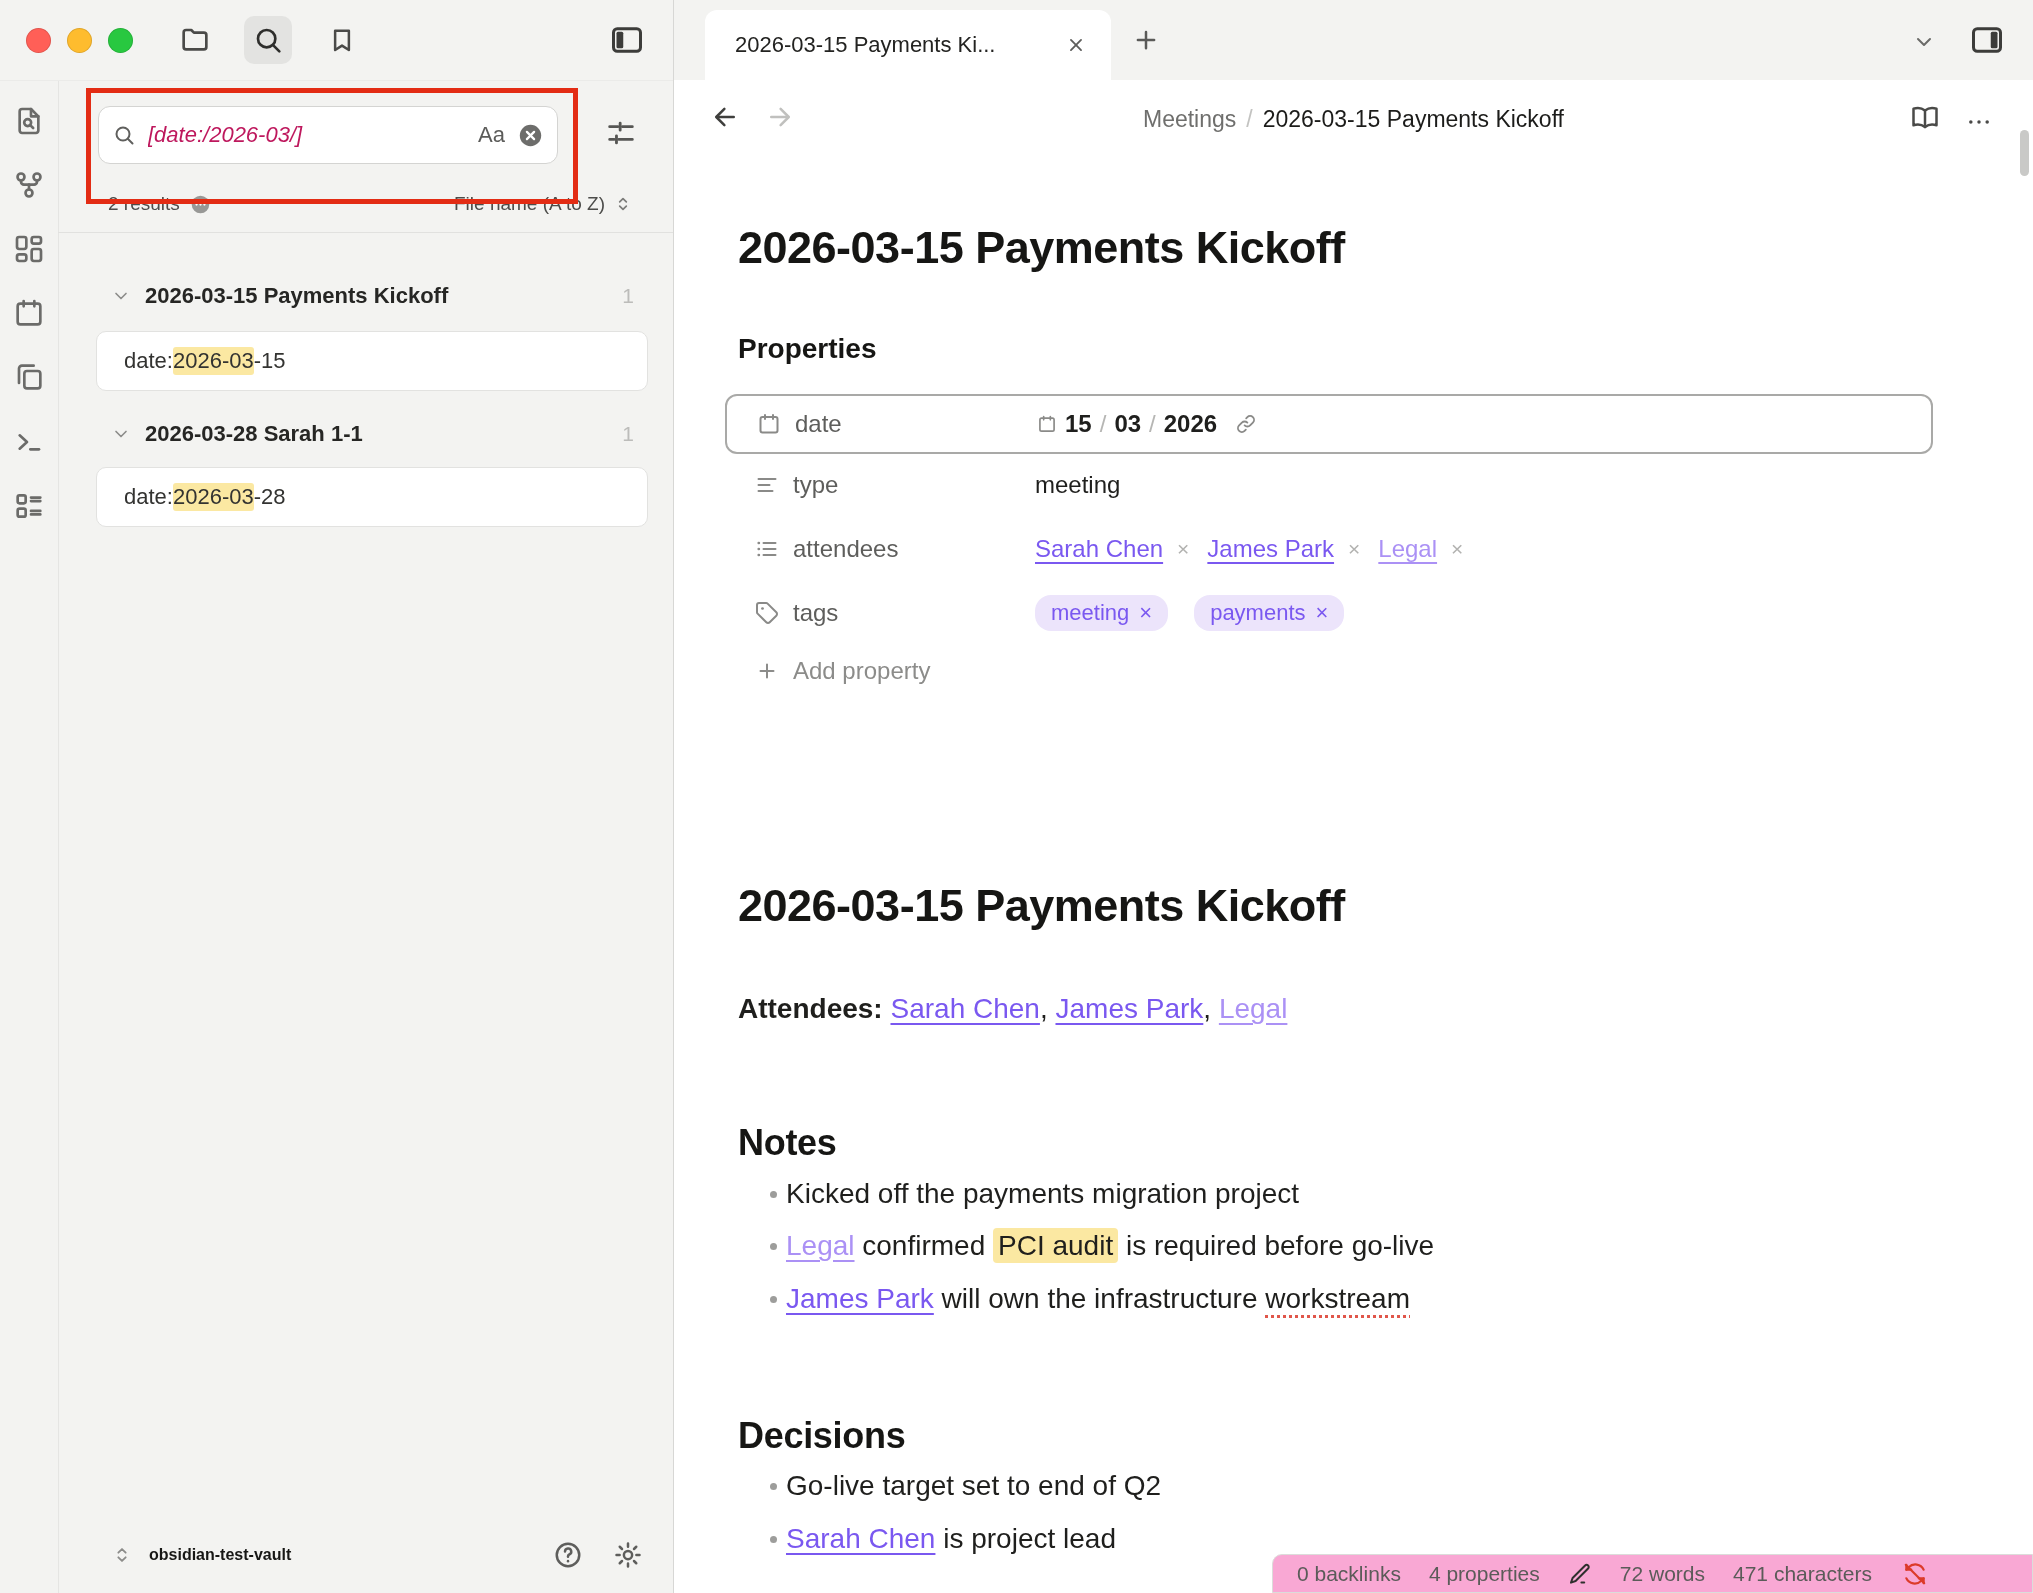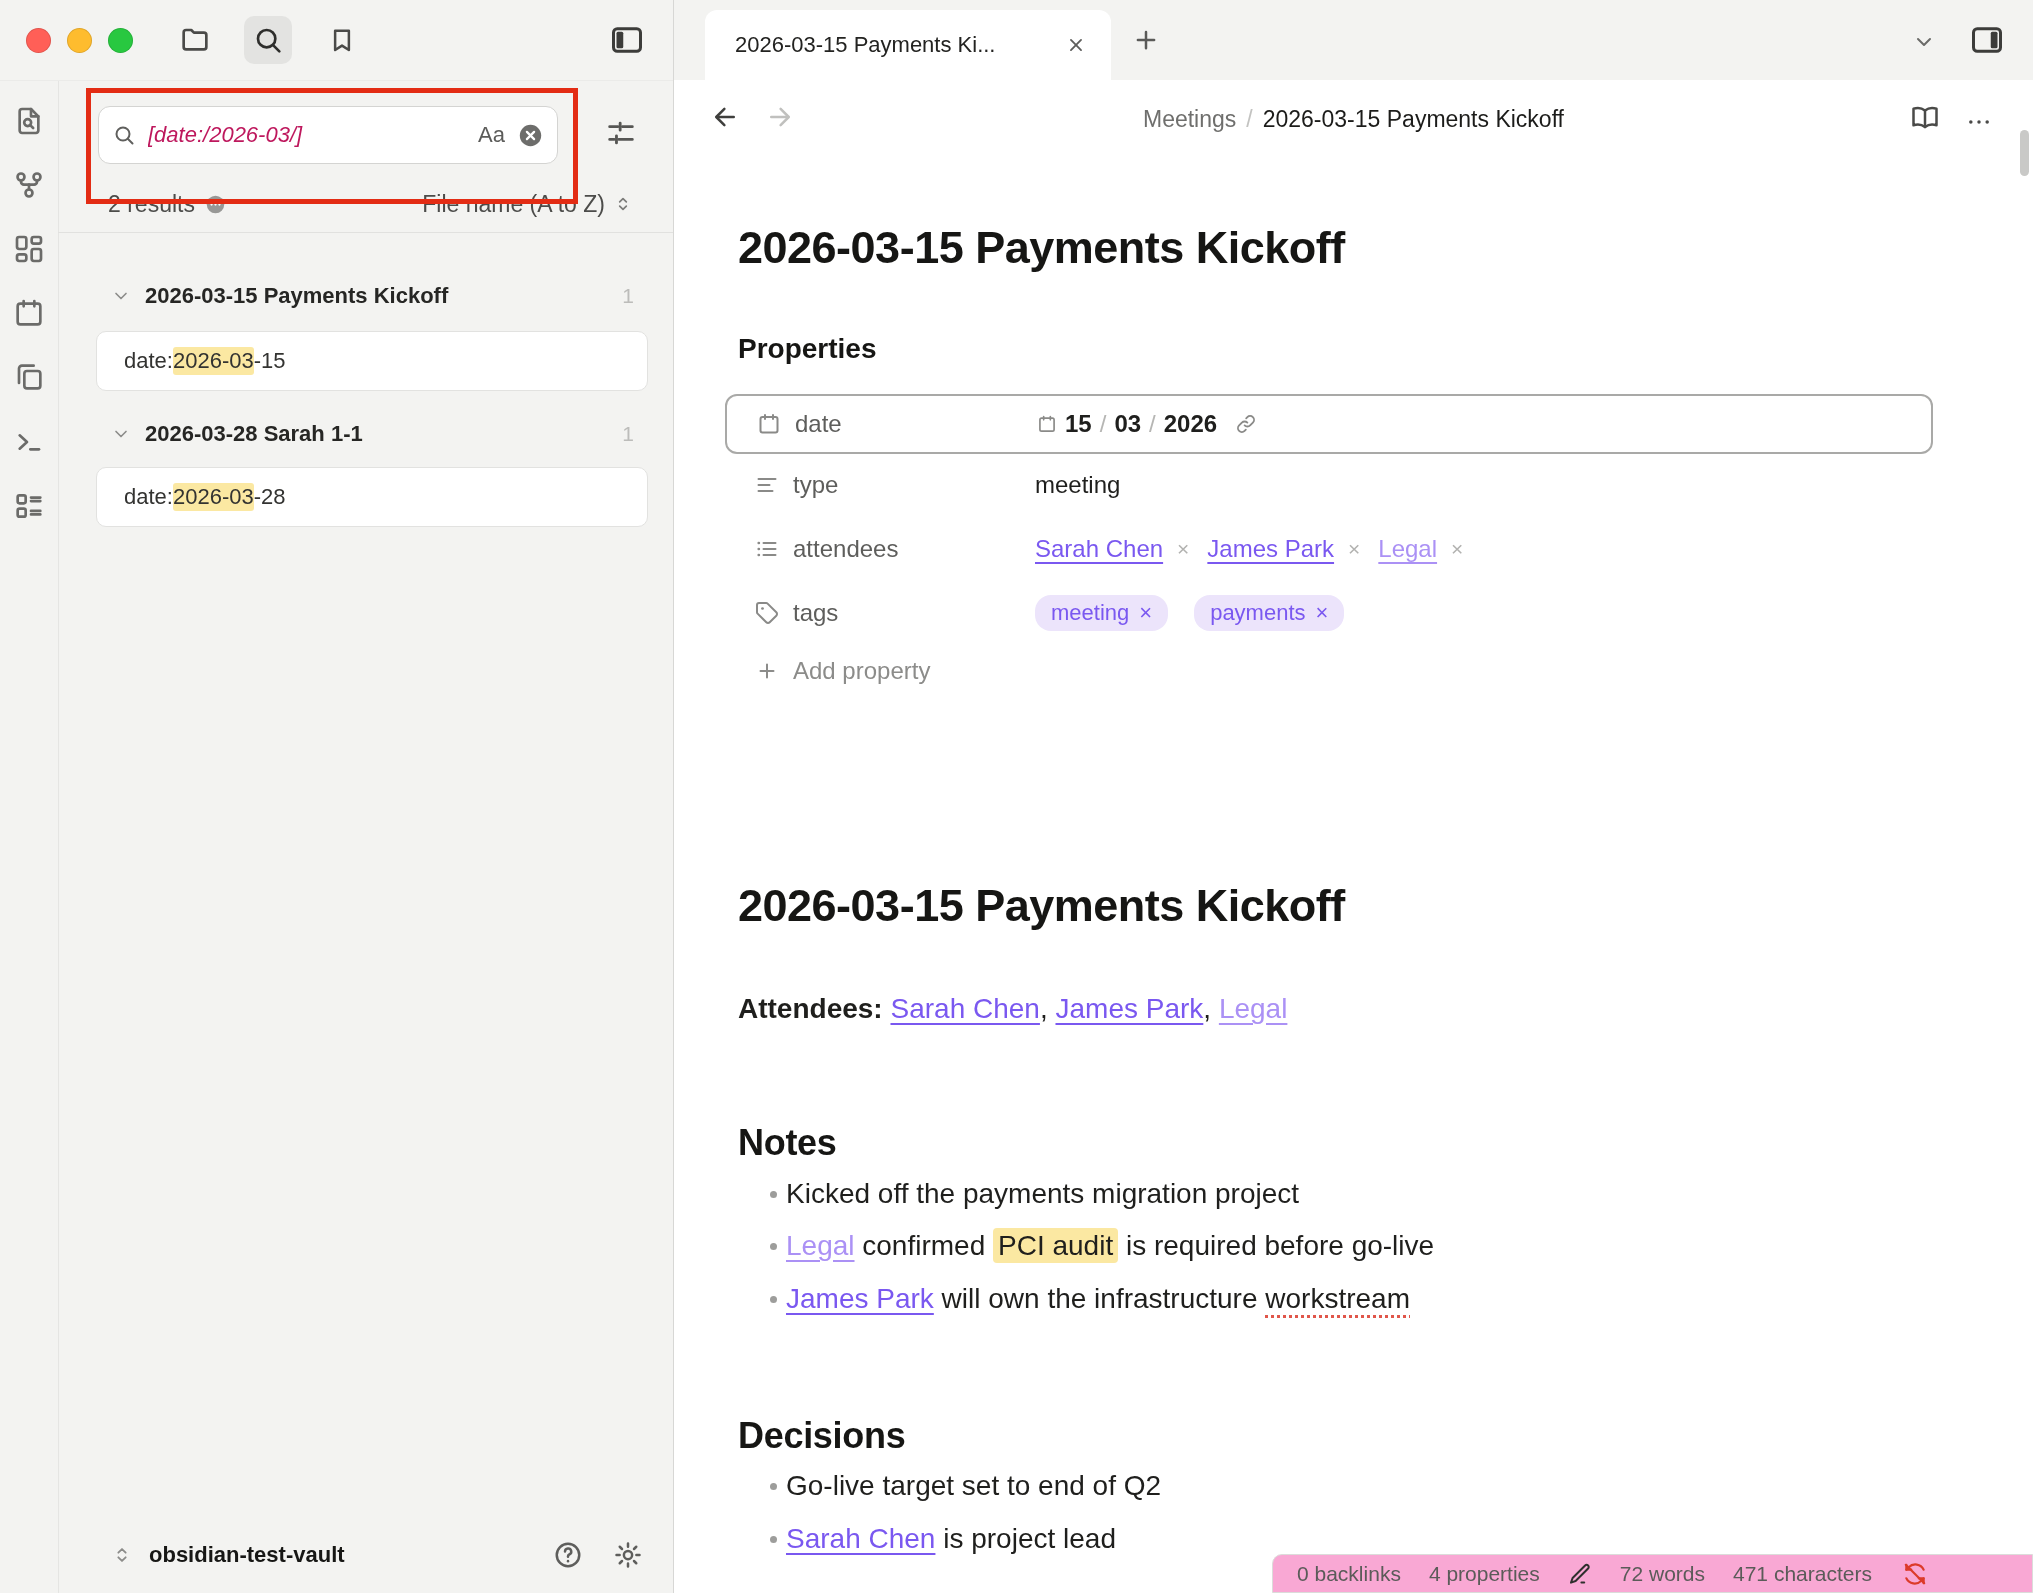--- a/index.html
+++ b/index.html
@@ -14,29 +14,29 @@
   .ribline{position:absolute;left:58px;top:81px;width:1px;bottom:0;background:#e5e5e3;}
   .dot-tl{width:25px;height:25px;border-radius:50%;box-shadow:inset 0 0 0 1px rgba(0,0,0,.12);}
   .tool-active{position:absolute;width:48px;height:48px;border-radius:10px;background:#e3e3e1;}
   .ribicon{position:absolute;left:13px;color:#6b6b69;}
   
   .spanel{position:absolute;left:58px;top:80px;width:615px;bottom:0;}
   .redbox{position:absolute;left:28px;top:8px;width:482px;height:106px;border:5px solid #e32c14;pointer-events:none;z-index:6;}
   .sinput{position:absolute;left:40px;top:26px;width:460px;height:58px;background:#fff;border:1px solid #d4d4d2;border-radius:12px;box-sizing:border-box;display:flex;align-items:center;padding:0 13px;gap:12px;}
   .squery{flex:1;font-size:22px;color:#be185d;white-space:nowrap;overflow:hidden;font-style:italic;}
   .aa{font-size:22px;color:#5c5c5a;}
-  .resrow{position:absolute;left:50px;right:40px;top:109px;height:30px;display:flex;align-items:center;font-size:23px;color:#4c4c4a;}
+  .resrow{position:absolute;left:50px;right:40px;top:109px;height:30px;display:flex;align-items:center;font-size:19px;color:#4c4c4a;}
   .sdiv{position:absolute;left:0;right:0;top:152px;height:1px;background:#e1e1df;}
   .grp{position:absolute;left:0;right:0;height:48px;display:flex;align-items:center;padding-left:53px;padding-right:39px;box-sizing:border-box;}
   .grp .ttl{margin-left:14px;font-size:22px;font-weight:600;color:#262624;}
   .grp .cnt{margin-left:auto;font-size:21px;color:#bcbcba;}
   .mcard{position:absolute;left:38px;width:552px;height:60px;background:#fff;border:1px solid #e2e2e0;border-radius:10px;box-sizing:border-box;display:flex;align-items:center;padding-left:27px;font-size:22px;color:#333331;}
   .hl{background:#fbe8a2;border-radius:3px;padding:1px 0;}
   .vault{position:absolute;left:0;right:0;bottom:12px;height:52px;display:flex;align-items:center;padding:0 30px 0 53px;box-sizing:border-box;}
-  .vname{margin-left:16px;font-size:22px;font-weight:700;color:#171715;}
+  .vname{margin-left:16px;font-size:16px;font-weight:700;color:#171715;}
   
   .right{position:absolute;left:674px;top:0;right:0;bottom:0;}
   .tab{position:absolute;left:31px;top:10px;width:406px;height:70px;background:#fff;border-radius:12px 12px 0 0;display:flex;align-items:center;padding:0 24px 0 30px;box-sizing:border-box;}
   .tabttl{font-size:22px;font-weight:500;color:#232321;white-space:nowrap;overflow:hidden;}
   .main{position:absolute;left:0;top:80px;right:0;bottom:0;background:#fff;}
   .crumbs{position:absolute;left:0;right:0;top:26px;text-align:center;font-size:23px;}
   .crumb-parent{color:#6f6f6d;}
   .crumb-sep{color:#c3c3c1;padding:0 10px;}
   .crumb-cur{color:#1c1c1a;}
   .content{position:absolute;left:0;top:76px;right:0;bottom:0;}

